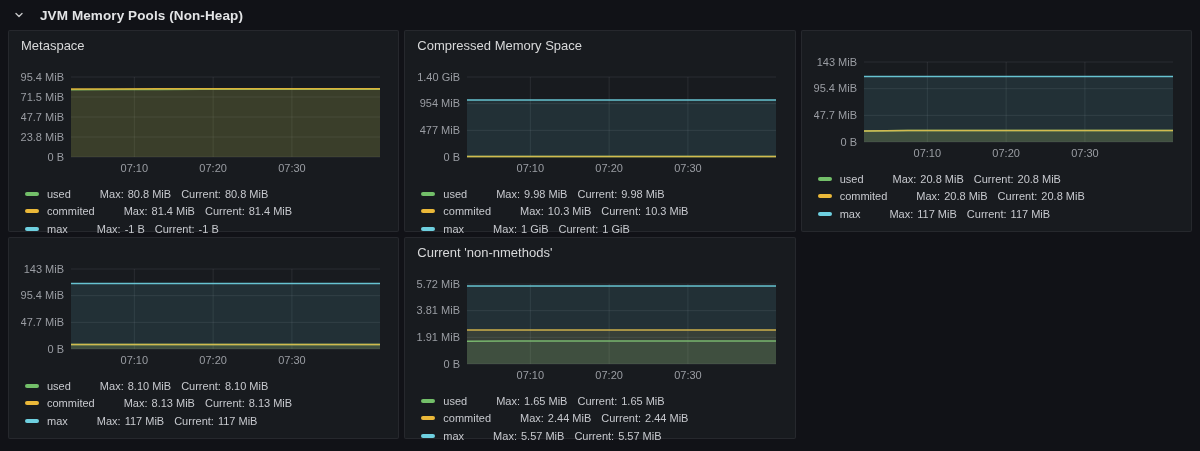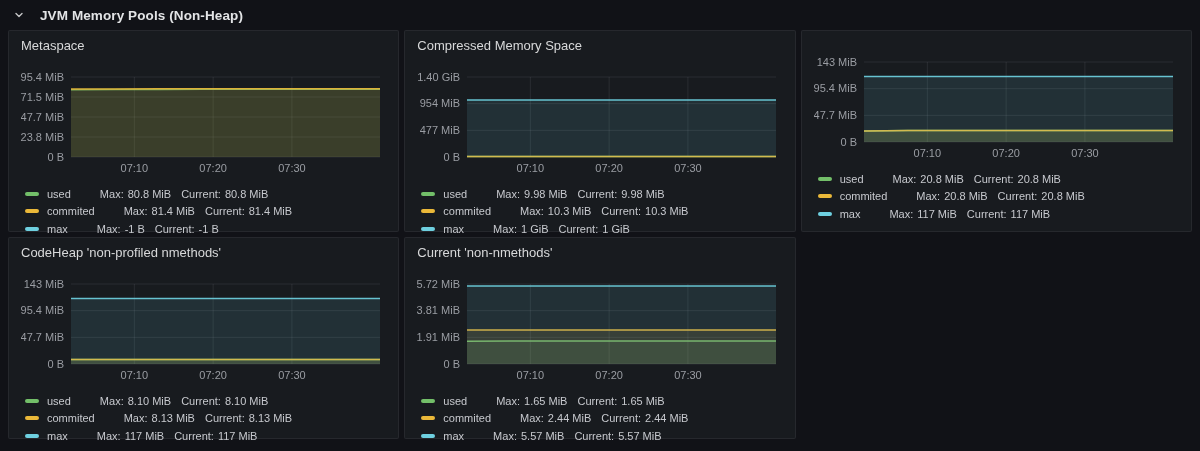--- a/index.html
+++ b/index.html
@@ -262,23 +262,20 @@
           <span class="sname">max</span>
           <span class="lkey">Max:</span>
           <span class="lval">117 MiB</span>
           <span class="lkey">Current:</span>
           <span class="lval">117 MiB</span>
         </li>
       </ul>
     </section>
 
     <section class="panel">
-      <header class="panel-header">
-        <h2 class="panel-title">CodeHeap 'non-profiled nmethods'</h2>
-      </header>
       <div class="chart">
           <svg width="365" height="109" viewBox="0 0 365 109">
             <line x1="50" y1="7" x2="359" y2="7" stroke="rgba(204,204,220,0.10)" stroke-width="1"></line>
             <text class="tick" x="43" y="10.5" text-anchor="end">143 MiB</text>
             <line x1="50" y1="33.66666666666667" x2="359" y2="33.66666666666667" stroke="rgba(204,204,220,0.10)" stroke-width="1"></line>
             <text class="tick" x="43" y="37.16666666666667" text-anchor="end">95.4 MiB</text>
             <line x1="50" y1="60.333333333333336" x2="359" y2="60.333333333333336" stroke="rgba(204,204,220,0.10)" stroke-width="1"></line>
             <text class="tick" x="43" y="63.833333333333336" text-anchor="end">47.7 MiB</text>
             <line x1="50" y1="87" x2="359" y2="87" stroke="rgba(204,204,220,0.10)" stroke-width="1"></line>
             <text class="tick" x="43" y="90.5" text-anchor="end">0 B</text>

